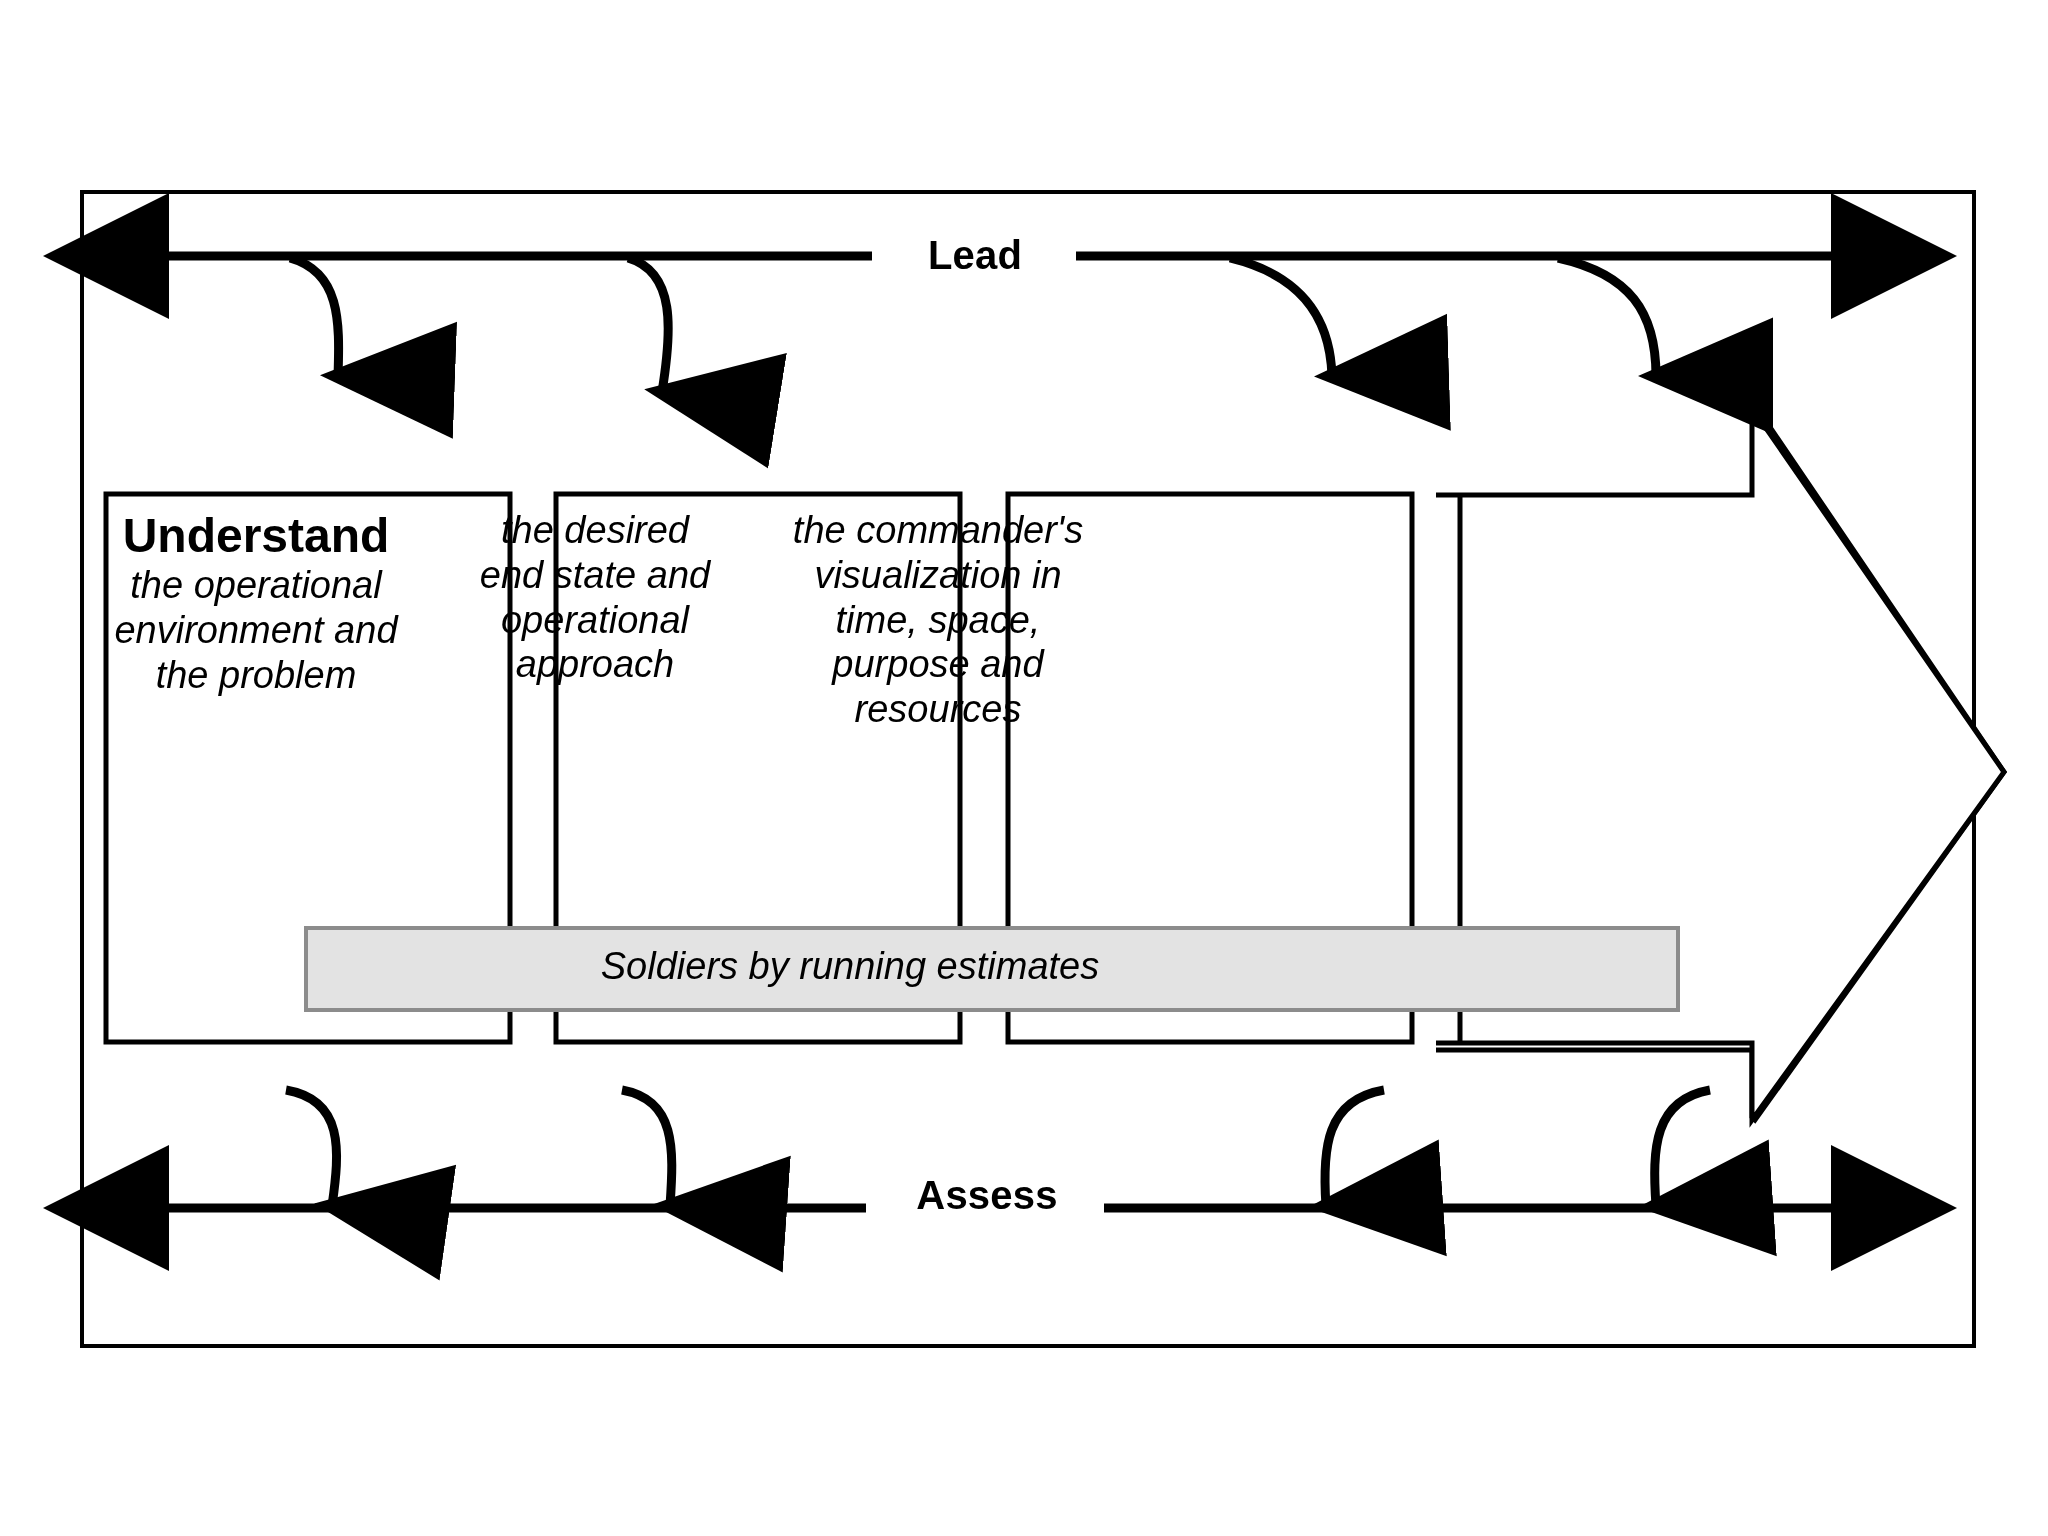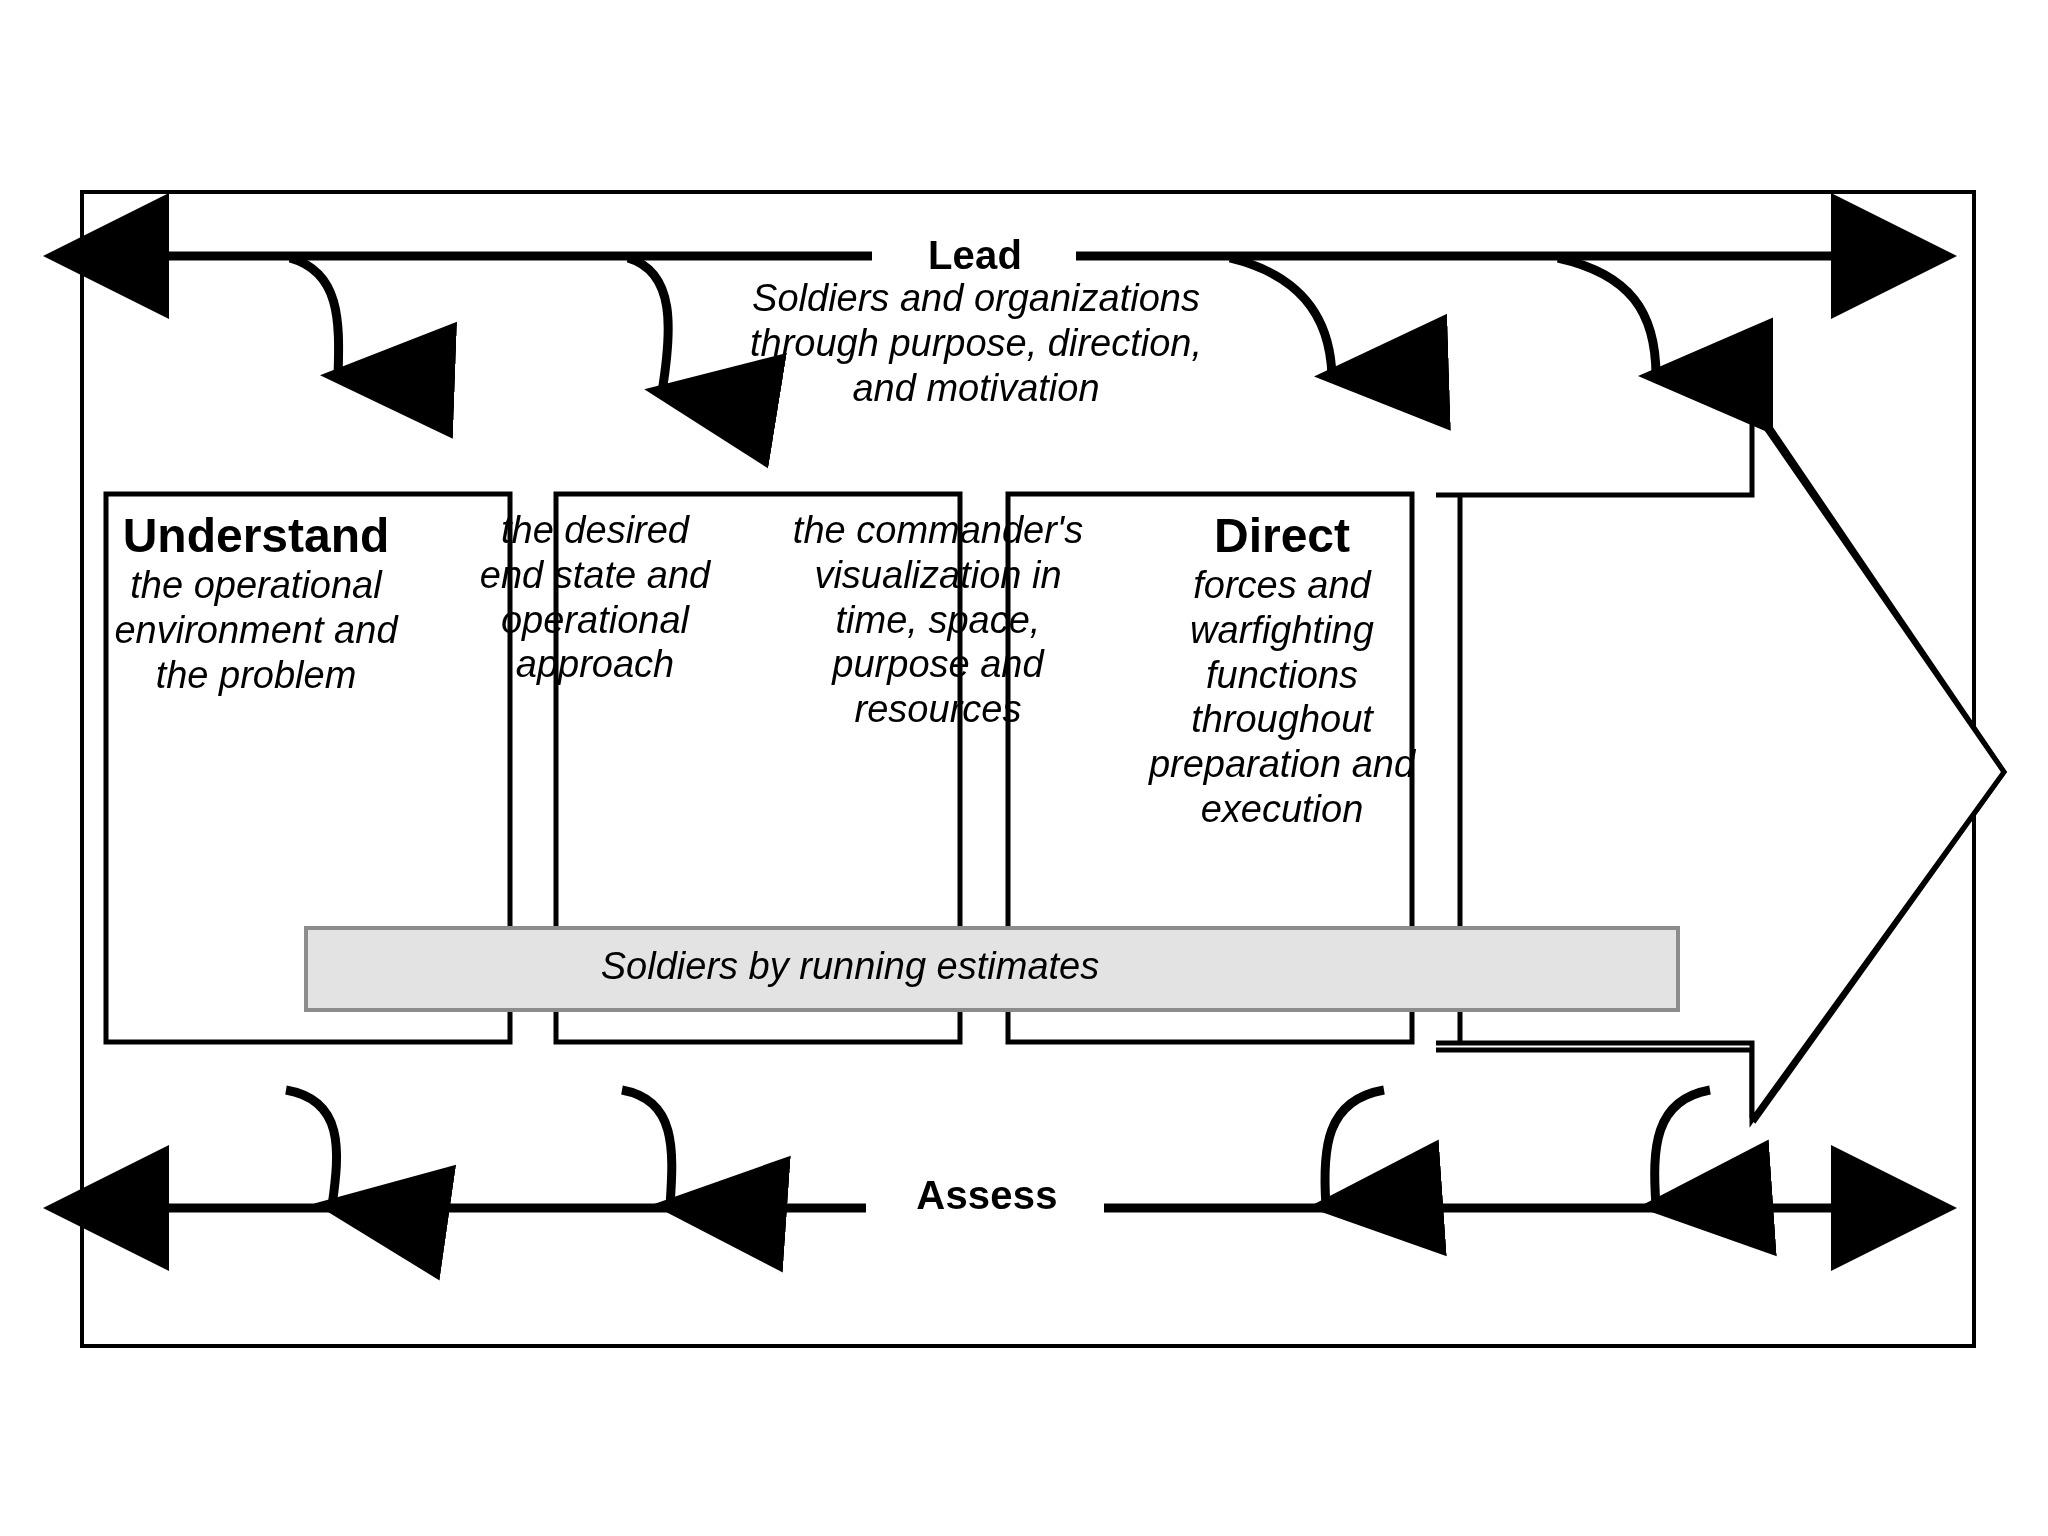--- a/index.html
+++ b/index.html
@@ -186,23 +186,20 @@
 
     <g>
       <path d="M 378 1206 C 320 1196 324 1146 332 1090" fill="none" stroke="#000000" stroke-width="9" marker-end="url(#arrowUp)" transform="rotate(180 332 1148)"></path>
       <path d="M 718 1206 C 664 1196 666 1148 670 1090" fill="none" stroke="#000000" stroke-width="9" marker-end="url(#arrowUp)" transform="rotate(180 670 1148)"></path>
       <path d="M 1268 1206 C 1326 1196 1330 1148 1326 1090" fill="none" stroke="#000000" stroke-width="9" marker-end="url(#arrowUp)" transform="rotate(180 1326 1148)"></path>
       <path d="M 1602 1206 C 1658 1196 1660 1148 1656 1090" fill="none" stroke="#000000" stroke-width="9" marker-end="url(#arrowUp)" transform="rotate(180 1656 1148)"></path>
     </g>
   </svg>
 
   <div class="txt lead-word" id="lead-label">Lead</div>
-  <div class="txt flow-caption" id="lead-caption">Soldiers and organizations
-through purpose, direction,
-and motivation</div>
 
   <div class="stage-text" id="stage-0">
     <div class="stage-title">Understand</div>
     <div class="stage-body txt" style="position:static;width:100%">the operational
 environment and
 the problem</div>
   </div>
 
   <div class="stage-text" id="stage-1">
     <div class="stage-body txt" style="position:static;width:100%">the desired
@@ -212,27 +209,18 @@
   </div>
 
   <div class="stage-text" id="stage-2">
     <div class="stage-body txt" style="position:static;width:100%">the commander's
 visualization in
 time, space,
 purpose and
 resources</div>
   </div>
 
-  <div class="stage-text" id="stage-3">
-    <div class="stage-title">Direct</div>
-    <div class="stage-body txt" style="position:static;width:100%">forces and
-warfighting
-functions
-throughout
-preparation and
-execution</div>
-  </div>
 
   <div class="txt support-label" id="support-bar-text">Soldiers by running estimates</div>
 
   <div class="txt assess-word" id="assess-label">Assess</div>
 
 </div>
 
 </body></html>

